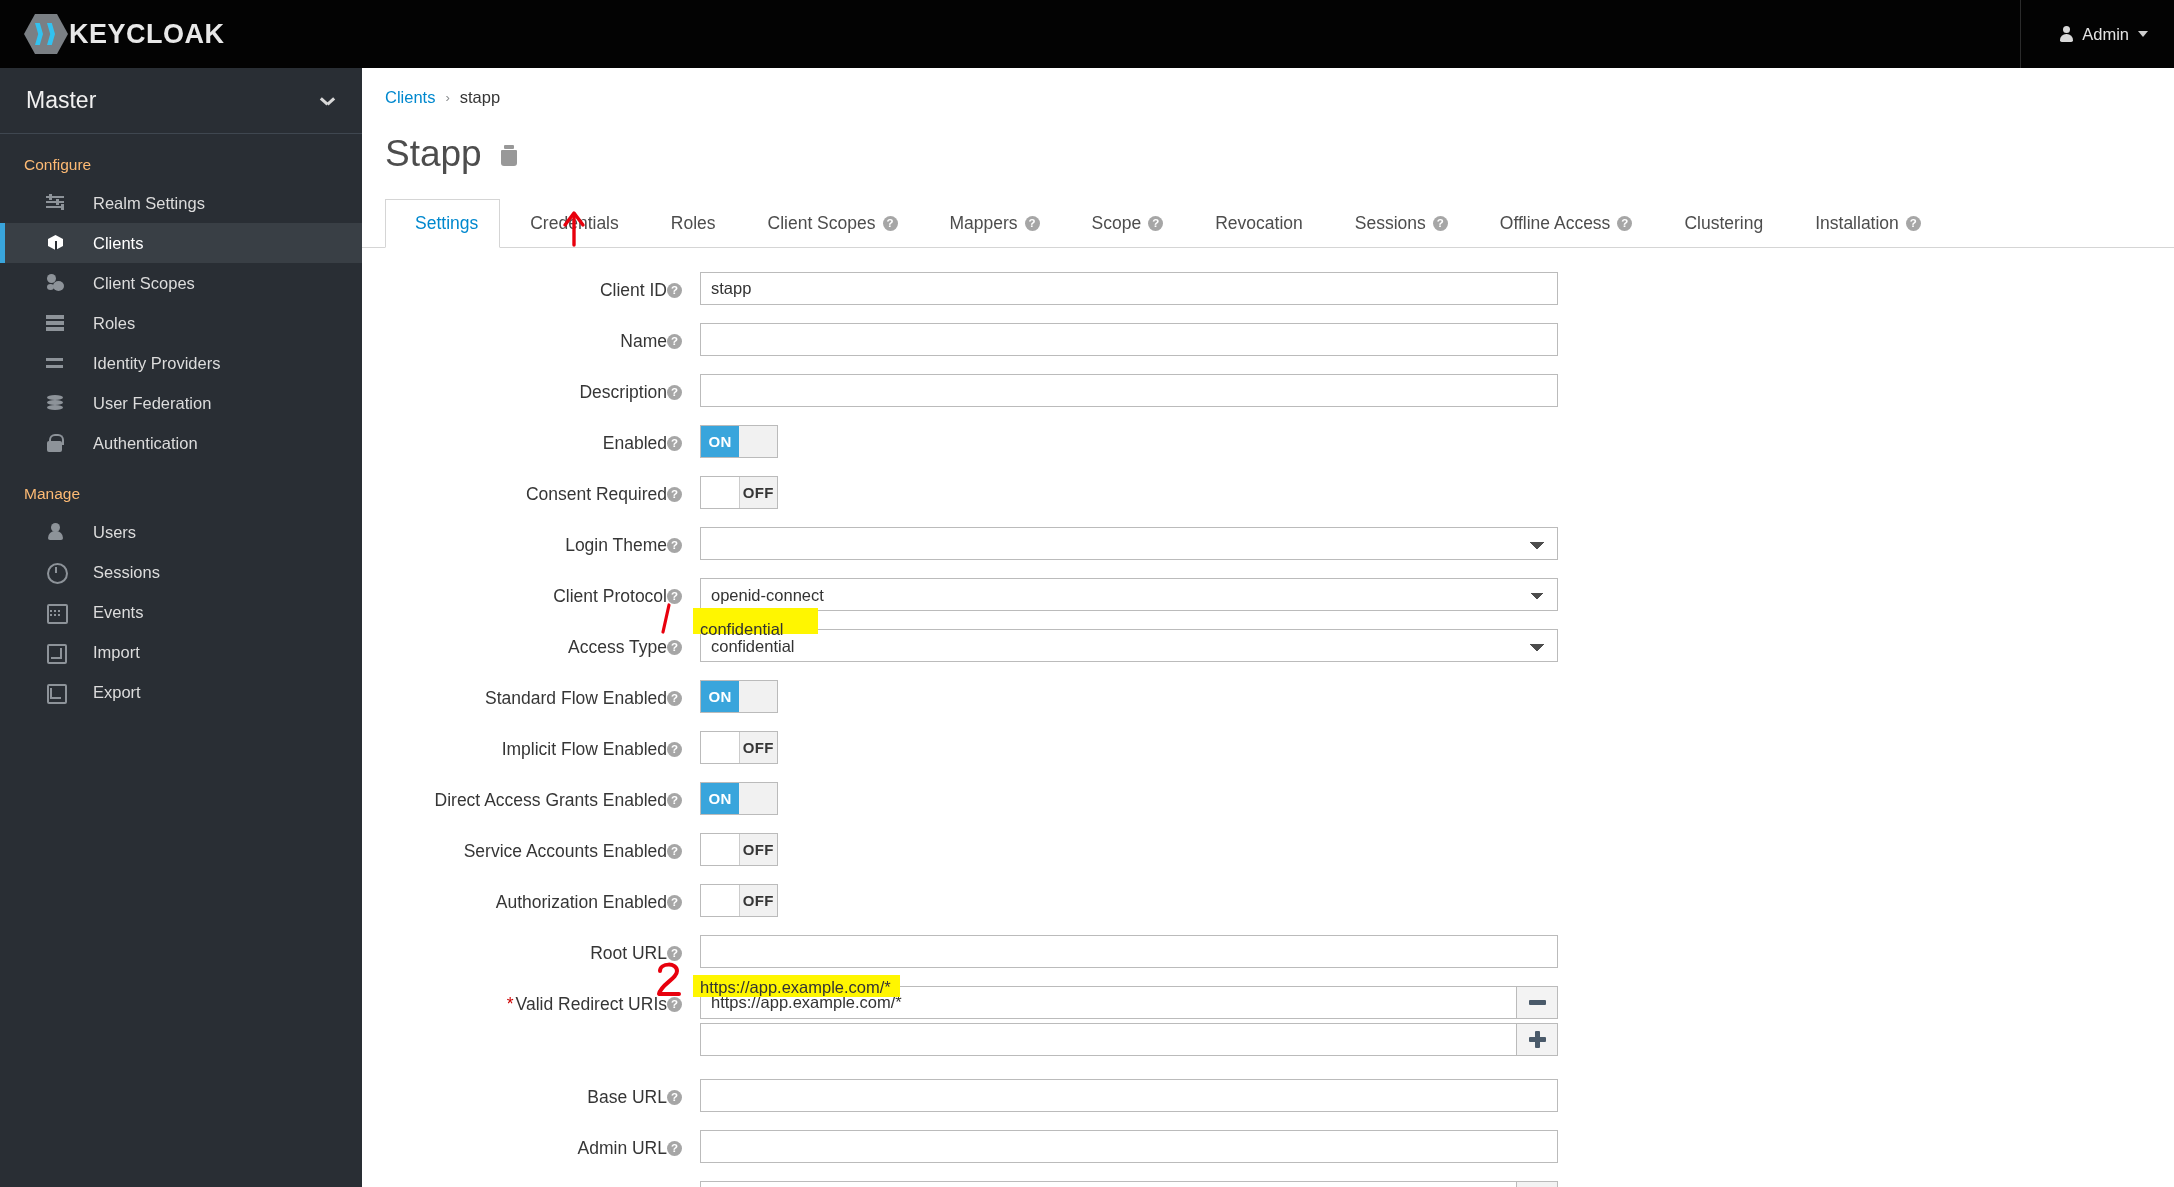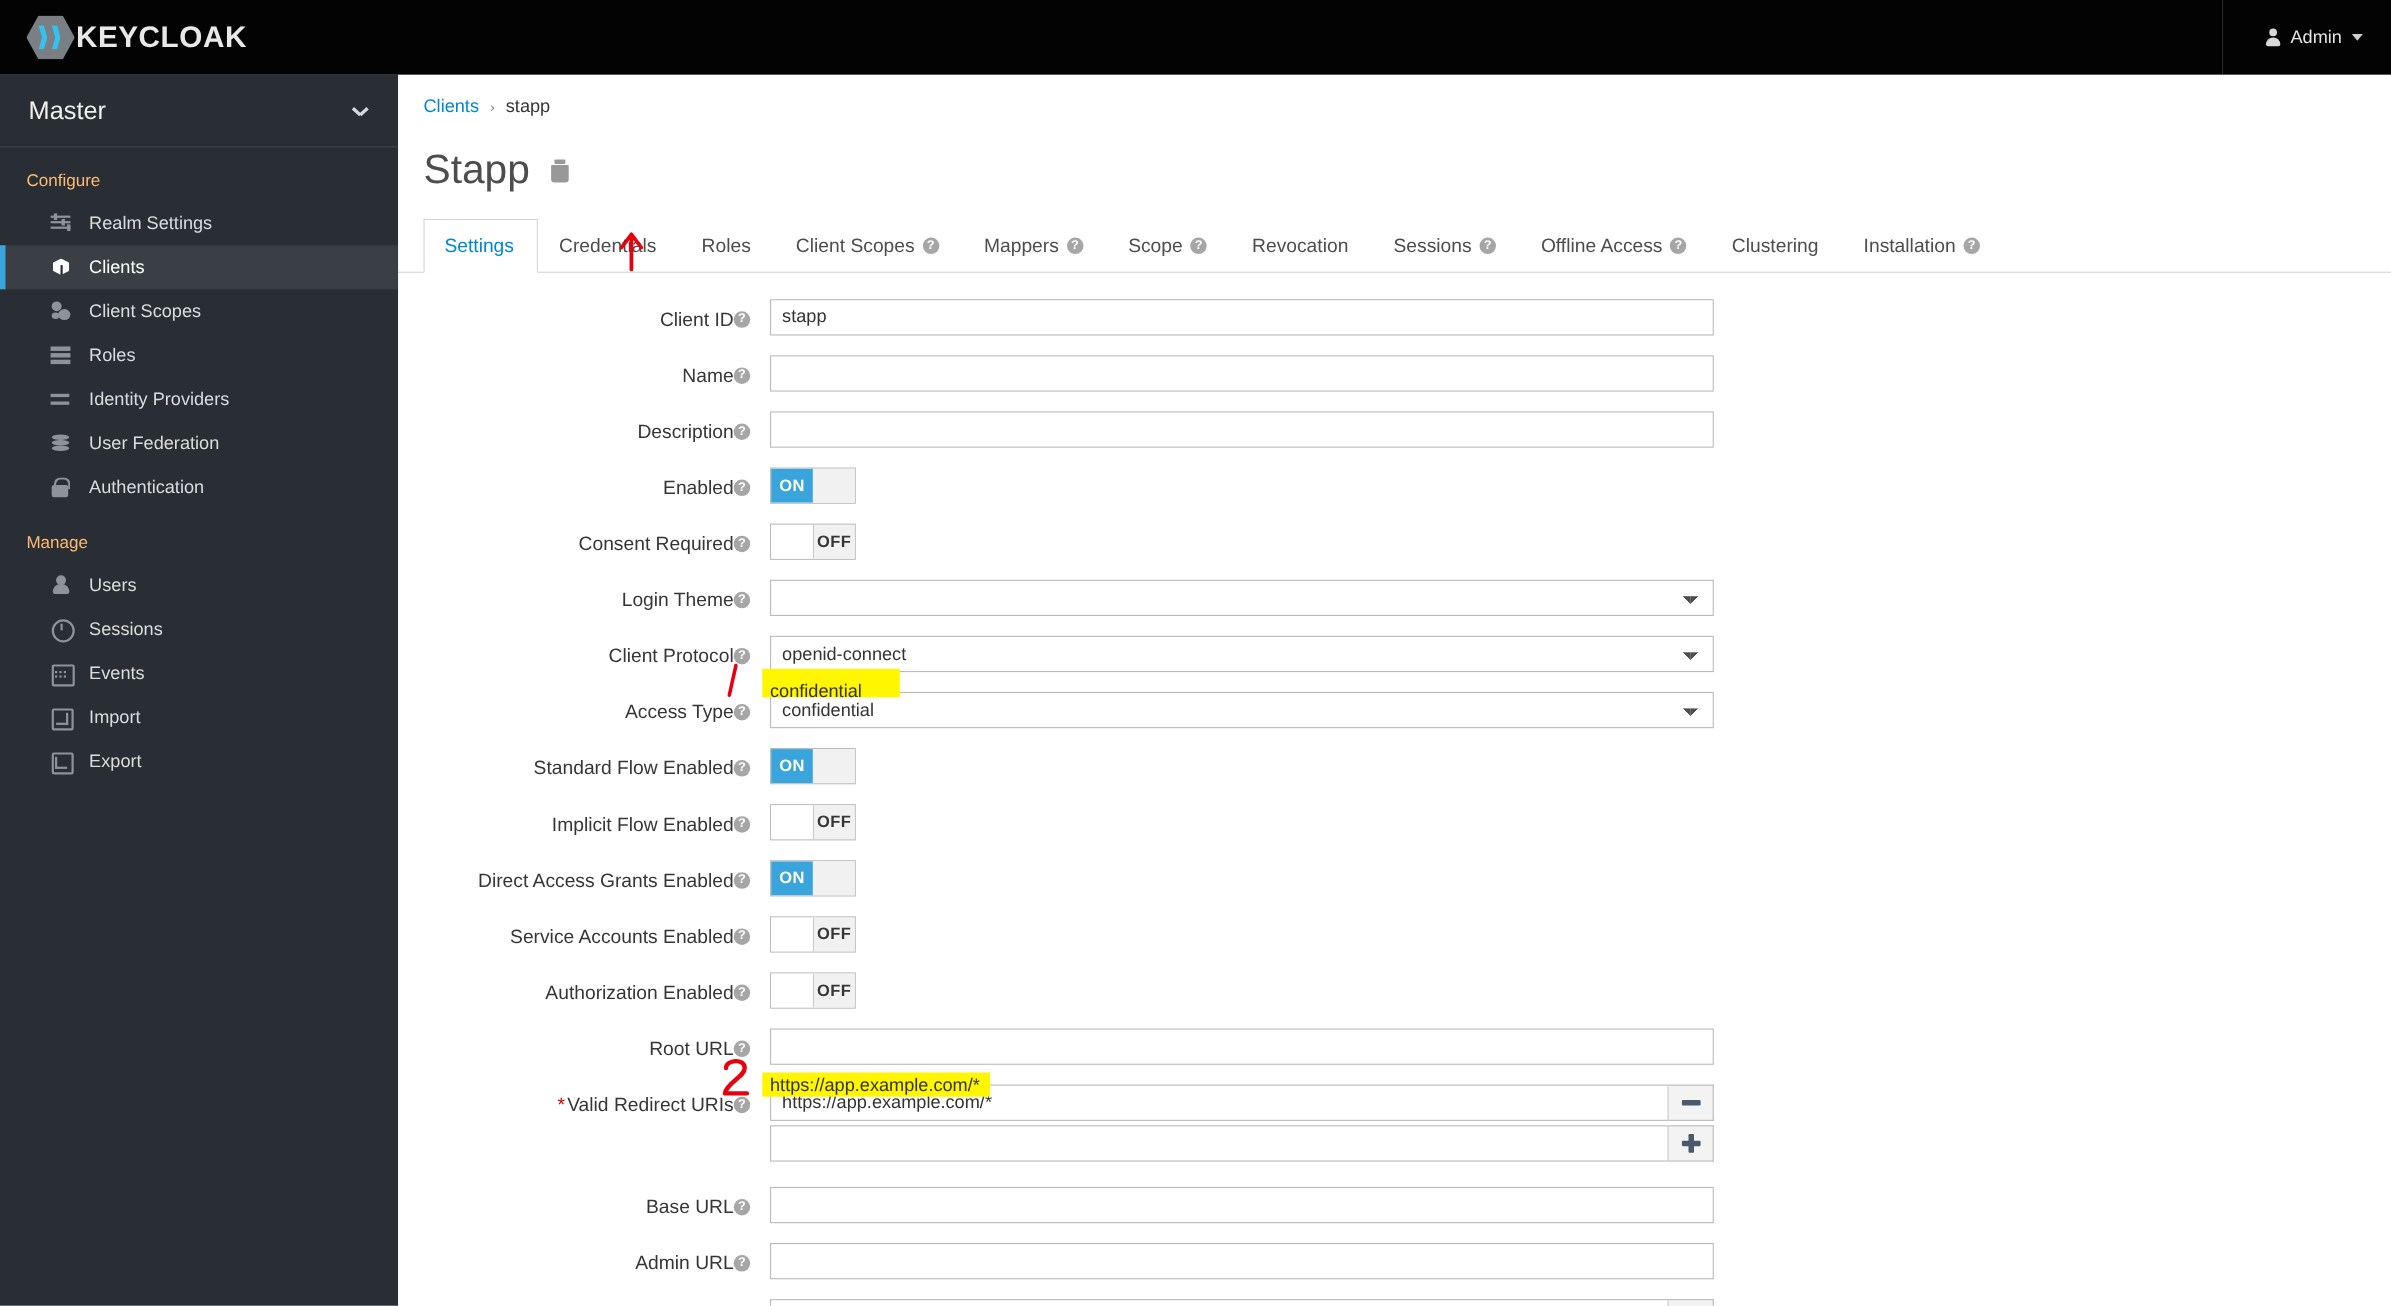--- a/index.html
+++ b/index.html
@@ -70,21 +70,21 @@
     content:""; position:absolute; top:0; width: 9px; height: 2.5px; background:#d8d8d8;
   }
   .chev-w:before { left:0; transform: rotate(42deg); transform-origin: left center; }
   .chev-w:after { right:0; transform: rotate(-42deg); transform-origin: right center; }
 
   .nav-group-title {
     color: #fdba74; font-size: 15.5px; padding: 22px 0 9px 24px;
   }
   .nav-item {
     display: flex; align-items: center; height: 40px; padding-left: 45px;
-    color: #dcdcdc; font-size: 16.5px; cursor: pointer; position: relative;
+    color: #dcdcdc; font-size: 16.5px; cursor: pointer; position: relative; gap: 12px;
   }
   .nav-item.active { background: #393f45; color: #fff; }
   .nav-item.active:before {
     content:""; position:absolute; left:0; top:0; width:5px; height:100%;
     background:#39a5dc;
   }
   .nav-ico {
     width: 22px; height: 20px; margin-right: 14px; position: relative;
     flex: 0 0 22px; display:block;
   }
@@ -220,21 +220,21 @@
     background:#989898; border-radius: 1px 1px 3px 3px;
   }
 
   
   .tabs {
     margin-top: 27px; border-bottom: 1px solid #d5d5d5;
     display: flex; align-items: flex-end; padding-left: 23px; position: relative;
   }
   .tab {
     display: flex; align-items: center; gap: 7px;
-    padding: 13px 21px 13px 18px; font-size: 17.5px; color: #4d4d4d;
+    padding: 13px 21px 13px 29px; font-size: 17.5px; color: #4d4d4d;
     cursor: pointer; border: 1px solid transparent; margin-bottom: -1px;
     white-space: nowrap;
     justify-content: flex-end;
   }
   .tab.active {
     color: #0088ce; border: 1px solid #d5d5d5; border-bottom-color: #fff;
     background: #fff;
   }
   .help-ico {
     width: 15px; height: 15px; border-radius: 50%; background: #a6a6a6;

